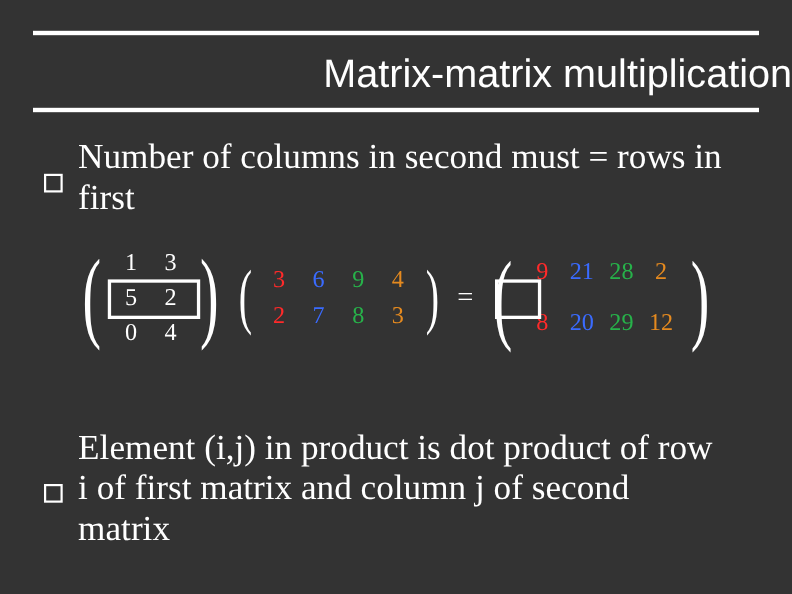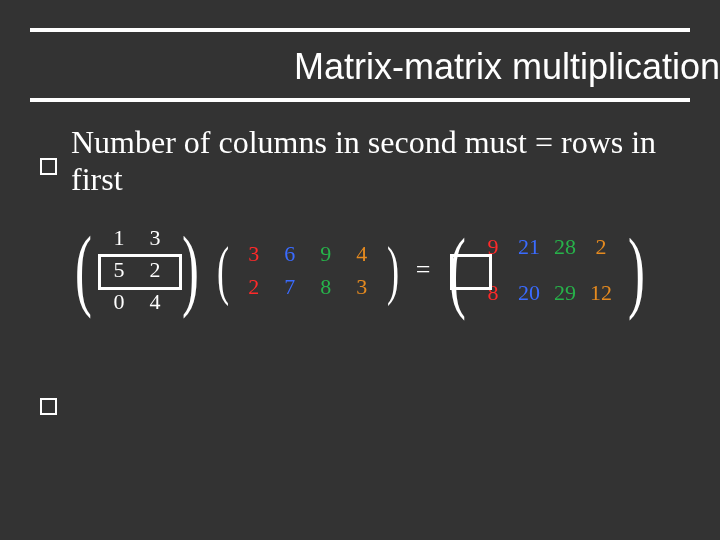--- a/index.html
+++ b/index.html
@@ -138,13 +138,14 @@
     <span class="paren">)</span>
   </div>
 
   <div class="box" style="left:48px;top:32px;width:78px;height:30px"></div>
   <div class="box" style="left:400px;top:32px;width:36px;height:30px"></div>
 </div>
 
 <div style="height:70px"></div>
 <div class="bullet">
   <span class="sq"></span>
+  <span>Element (i,j) in product is dot product of row i of first matrix and column j of second matrix</span>
 </div>
 
 </body></html>

